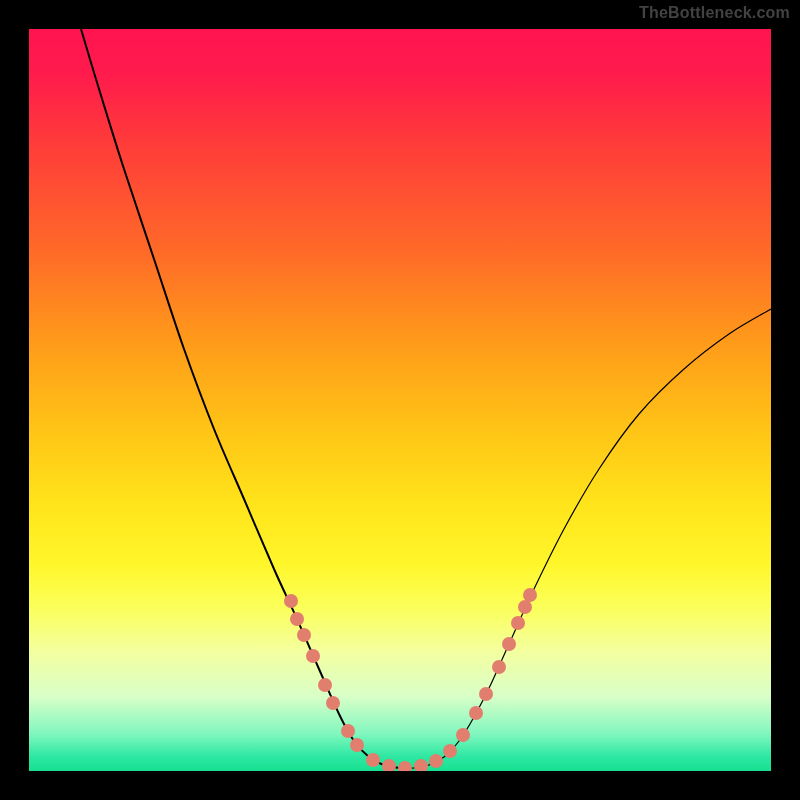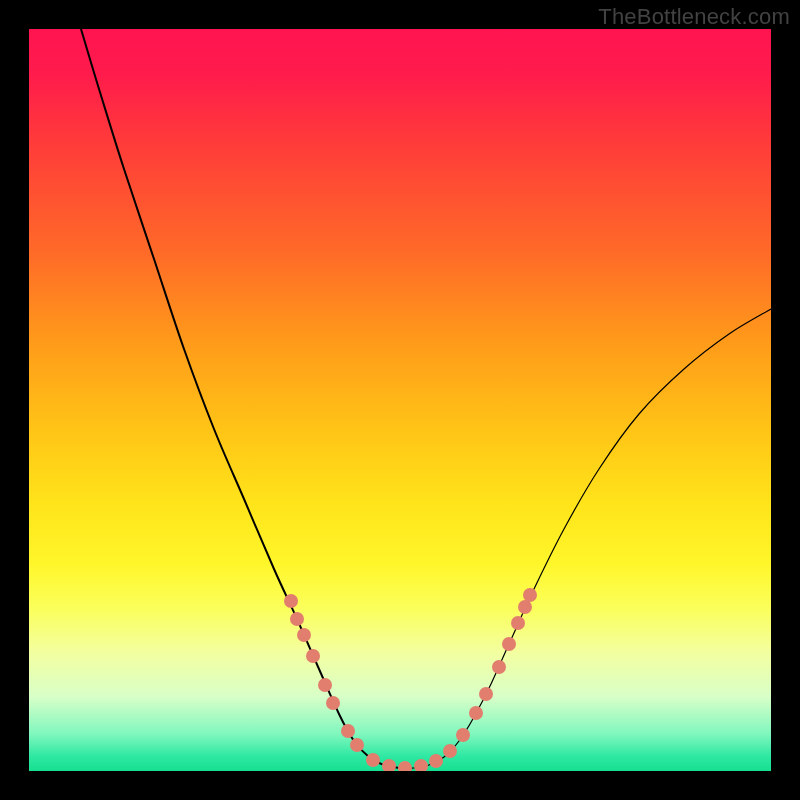--- a/index.html
+++ b/index.html
@@ -14,22 +14,22 @@
   .frame {
     position: relative;
     width: 800px;
     height: 800px;
     background: #000;
   }
   .watermark {
     position: absolute;
     top: 4px;
     right: 10px;
-    font-size: 22px;
-    font-weight: 400;
+    font-size: 16px;
+    font-weight: 700;
     color: #424242;
     font-family: Arial, Helvetica, sans-serif;
     letter-spacing: 0.2px;
     z-index: 10;
   }
   .plot {
     position: absolute;
     left: 29px;
     top: 29px;
     width: 742px;

